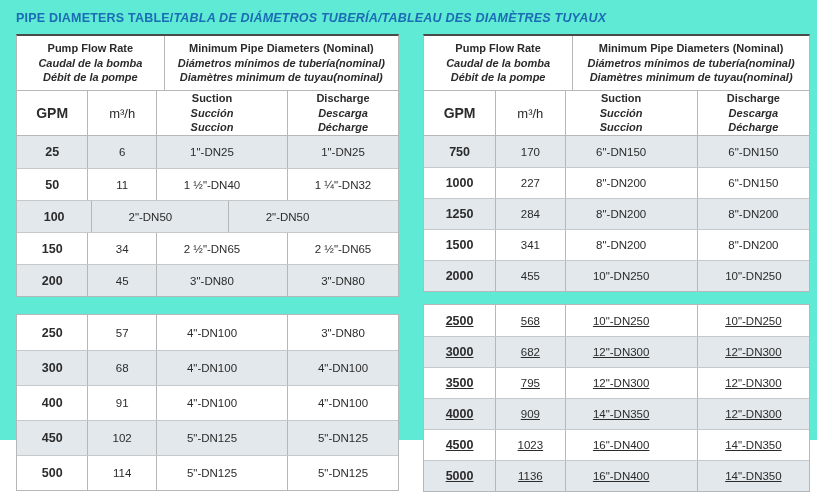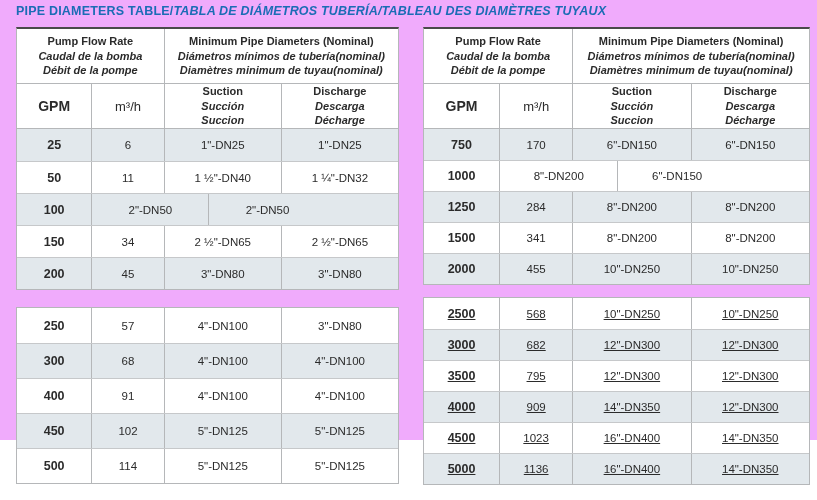--- a/index.html
+++ b/index.html
@@ -10,38 +10,38 @@
     --dark-line:#4a4a4a;
     --text:#2b2b2b;
   }
   *{margin:0;padding:0;box-sizing:border-box;}
   html,body{background:#fff;}
   body{
     width:817px;height:500px;overflow:hidden;
     font-family:"Liberation Sans","DejaVu Sans",sans-serif;
     color:var(--text);
   }
-  .page{position:relative;width:817px;height:440px;padding:4px 0 0 16px;background:#f0abfc;}
+  .page{position:relative;width:817px;height:440px;padding:11px 0 0 16px;background:#5eead4;}
   .title{font-size:12.5px;font-weight:bold;color:var(--title-blue);letter-spacing:.2px;margin-bottom:9px;white-space:nowrap;}
   .title .intl{font-style:italic;}
   .tables{display:flex;align-items:flex-start;}
   .ptable.t0{width:383px;margin-right:24px;}
   .ptable.t1{width:387px;}
   .block{border-left:1px solid var(--line);border-right:1px solid var(--line);border-bottom:1px solid var(--line);background:#fff;}
   .block.first{border-top:2px solid var(--dark-line);}
   .block.second{border-top:1px solid var(--line);}
   .hdr1{display:flex;height:55px;border-bottom:1px solid var(--line);}
   .hdr2{display:flex;height:45px;border-bottom:1px solid var(--line);}
   .hcell{display:flex;flex-direction:column;justify-content:center;align-items:center;text-align:center;}
   .hcell.flow{width:38.5%;}
   .hcell.diam{width:61.5%;border-left:1px solid var(--line);}
   .c0{width:19.5%;}
   .c1{width:19%;}
   .c2{width:30.75%;}
-  .c3{width:30.75%;}
+  .c3{width:30.75%;margin-left:20px;}
   .hdr2 .hcell + .hcell{border-left:1px solid var(--line);}
   .hline{font-size:11px;font-weight:bold;line-height:1.32;}
   .hline.i{font-style:italic;}
   .gpm-label{font-size:14px;font-weight:bold;}
   .m3h-label{font-size:13px;font-weight:normal;}
   .section{display:block;}
   .data-row{display:flex;background:#fff;}
   .data-row + .data-row{border-top:1px solid var(--row-line);}
   .data-row.shaded{background:var(--shade);}
   .cell{display:flex;align-items:center;justify-content:center;font-size:11.5px;white-space:nowrap;}
@@ -198,20 +198,21 @@
         </div>
         <div class="section sec0">
             <div class="data-row shaded">
               <div class="cell c0">750</div>
               <div class="cell c1">170</div>
               <div class="cell c2">6"-DN150</div>
               <div class="cell c3">6"-DN150</div>
             </div>
             <div class="data-row">
               <div class="cell c0">1000</div>
+              <div class="cell c1">227</div>
               <div class="cell c2">8"-DN200</div>
               <div class="cell c3">6"-DN150</div>
             </div>
             <div class="data-row shaded">
               <div class="cell c0">1250</div>
               <div class="cell c1">284</div>
               <div class="cell c2">8"-DN200</div>
               <div class="cell c3">8"-DN200</div>
             </div>
             <div class="data-row">

